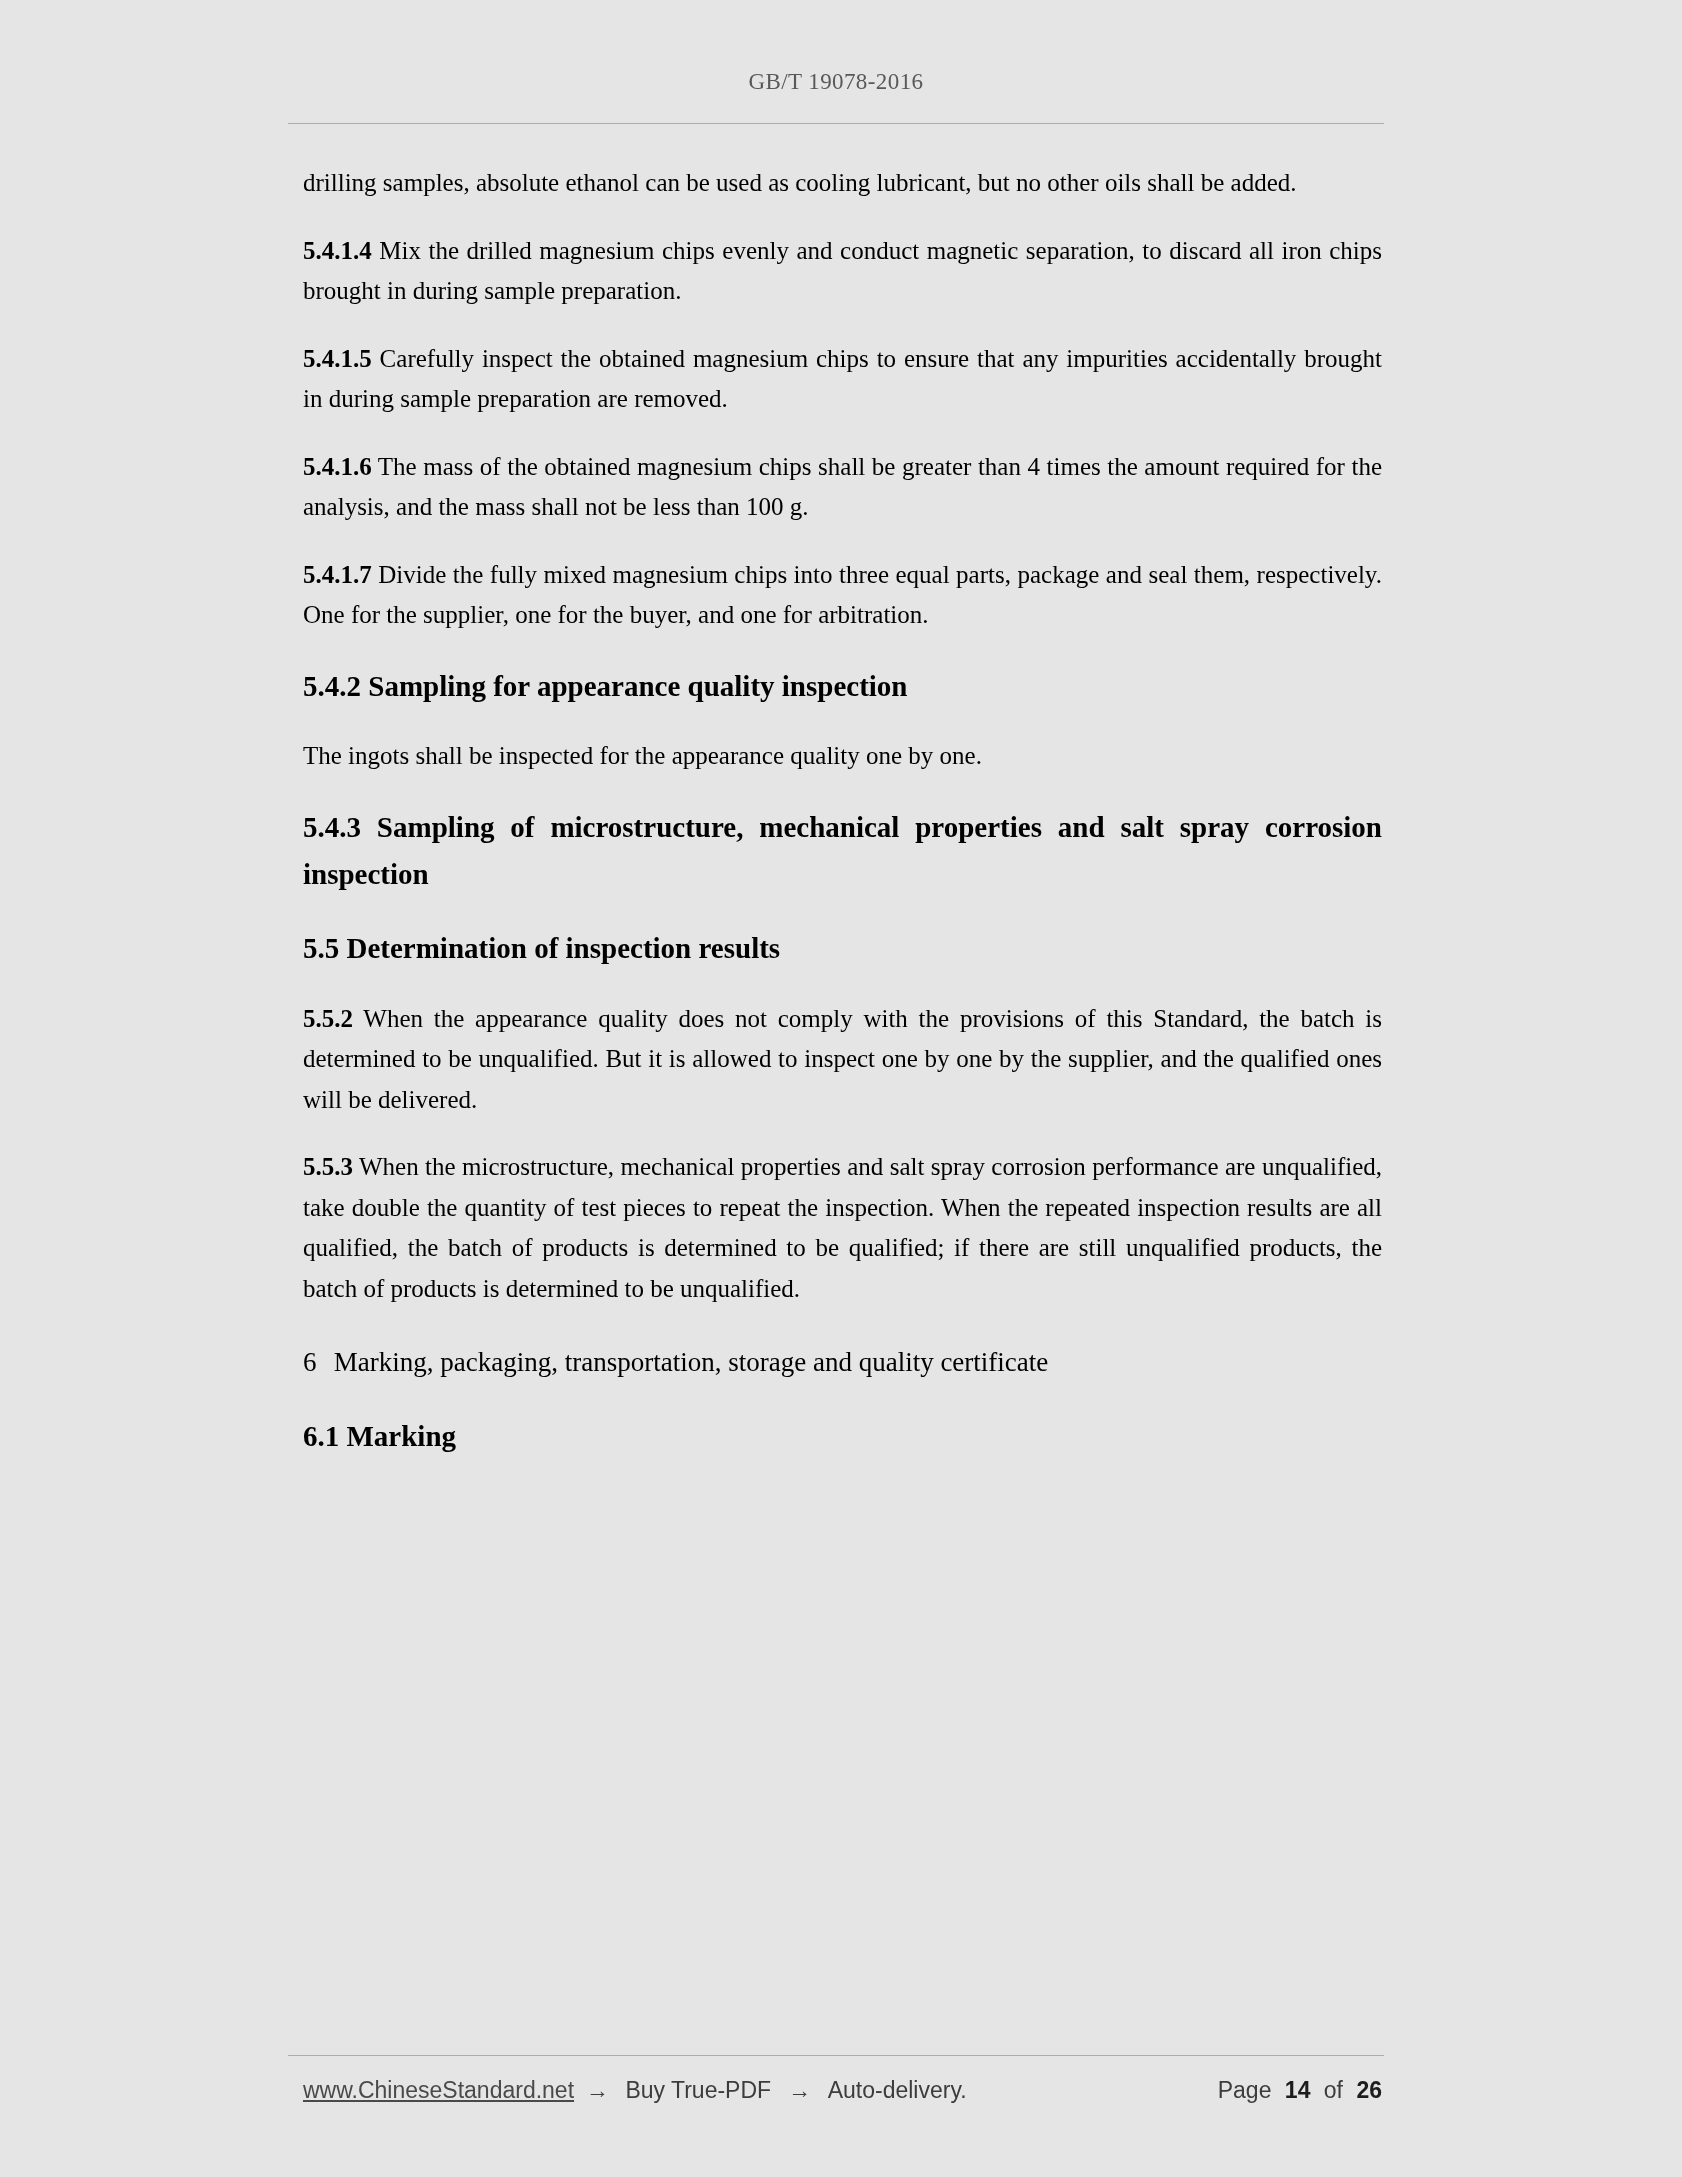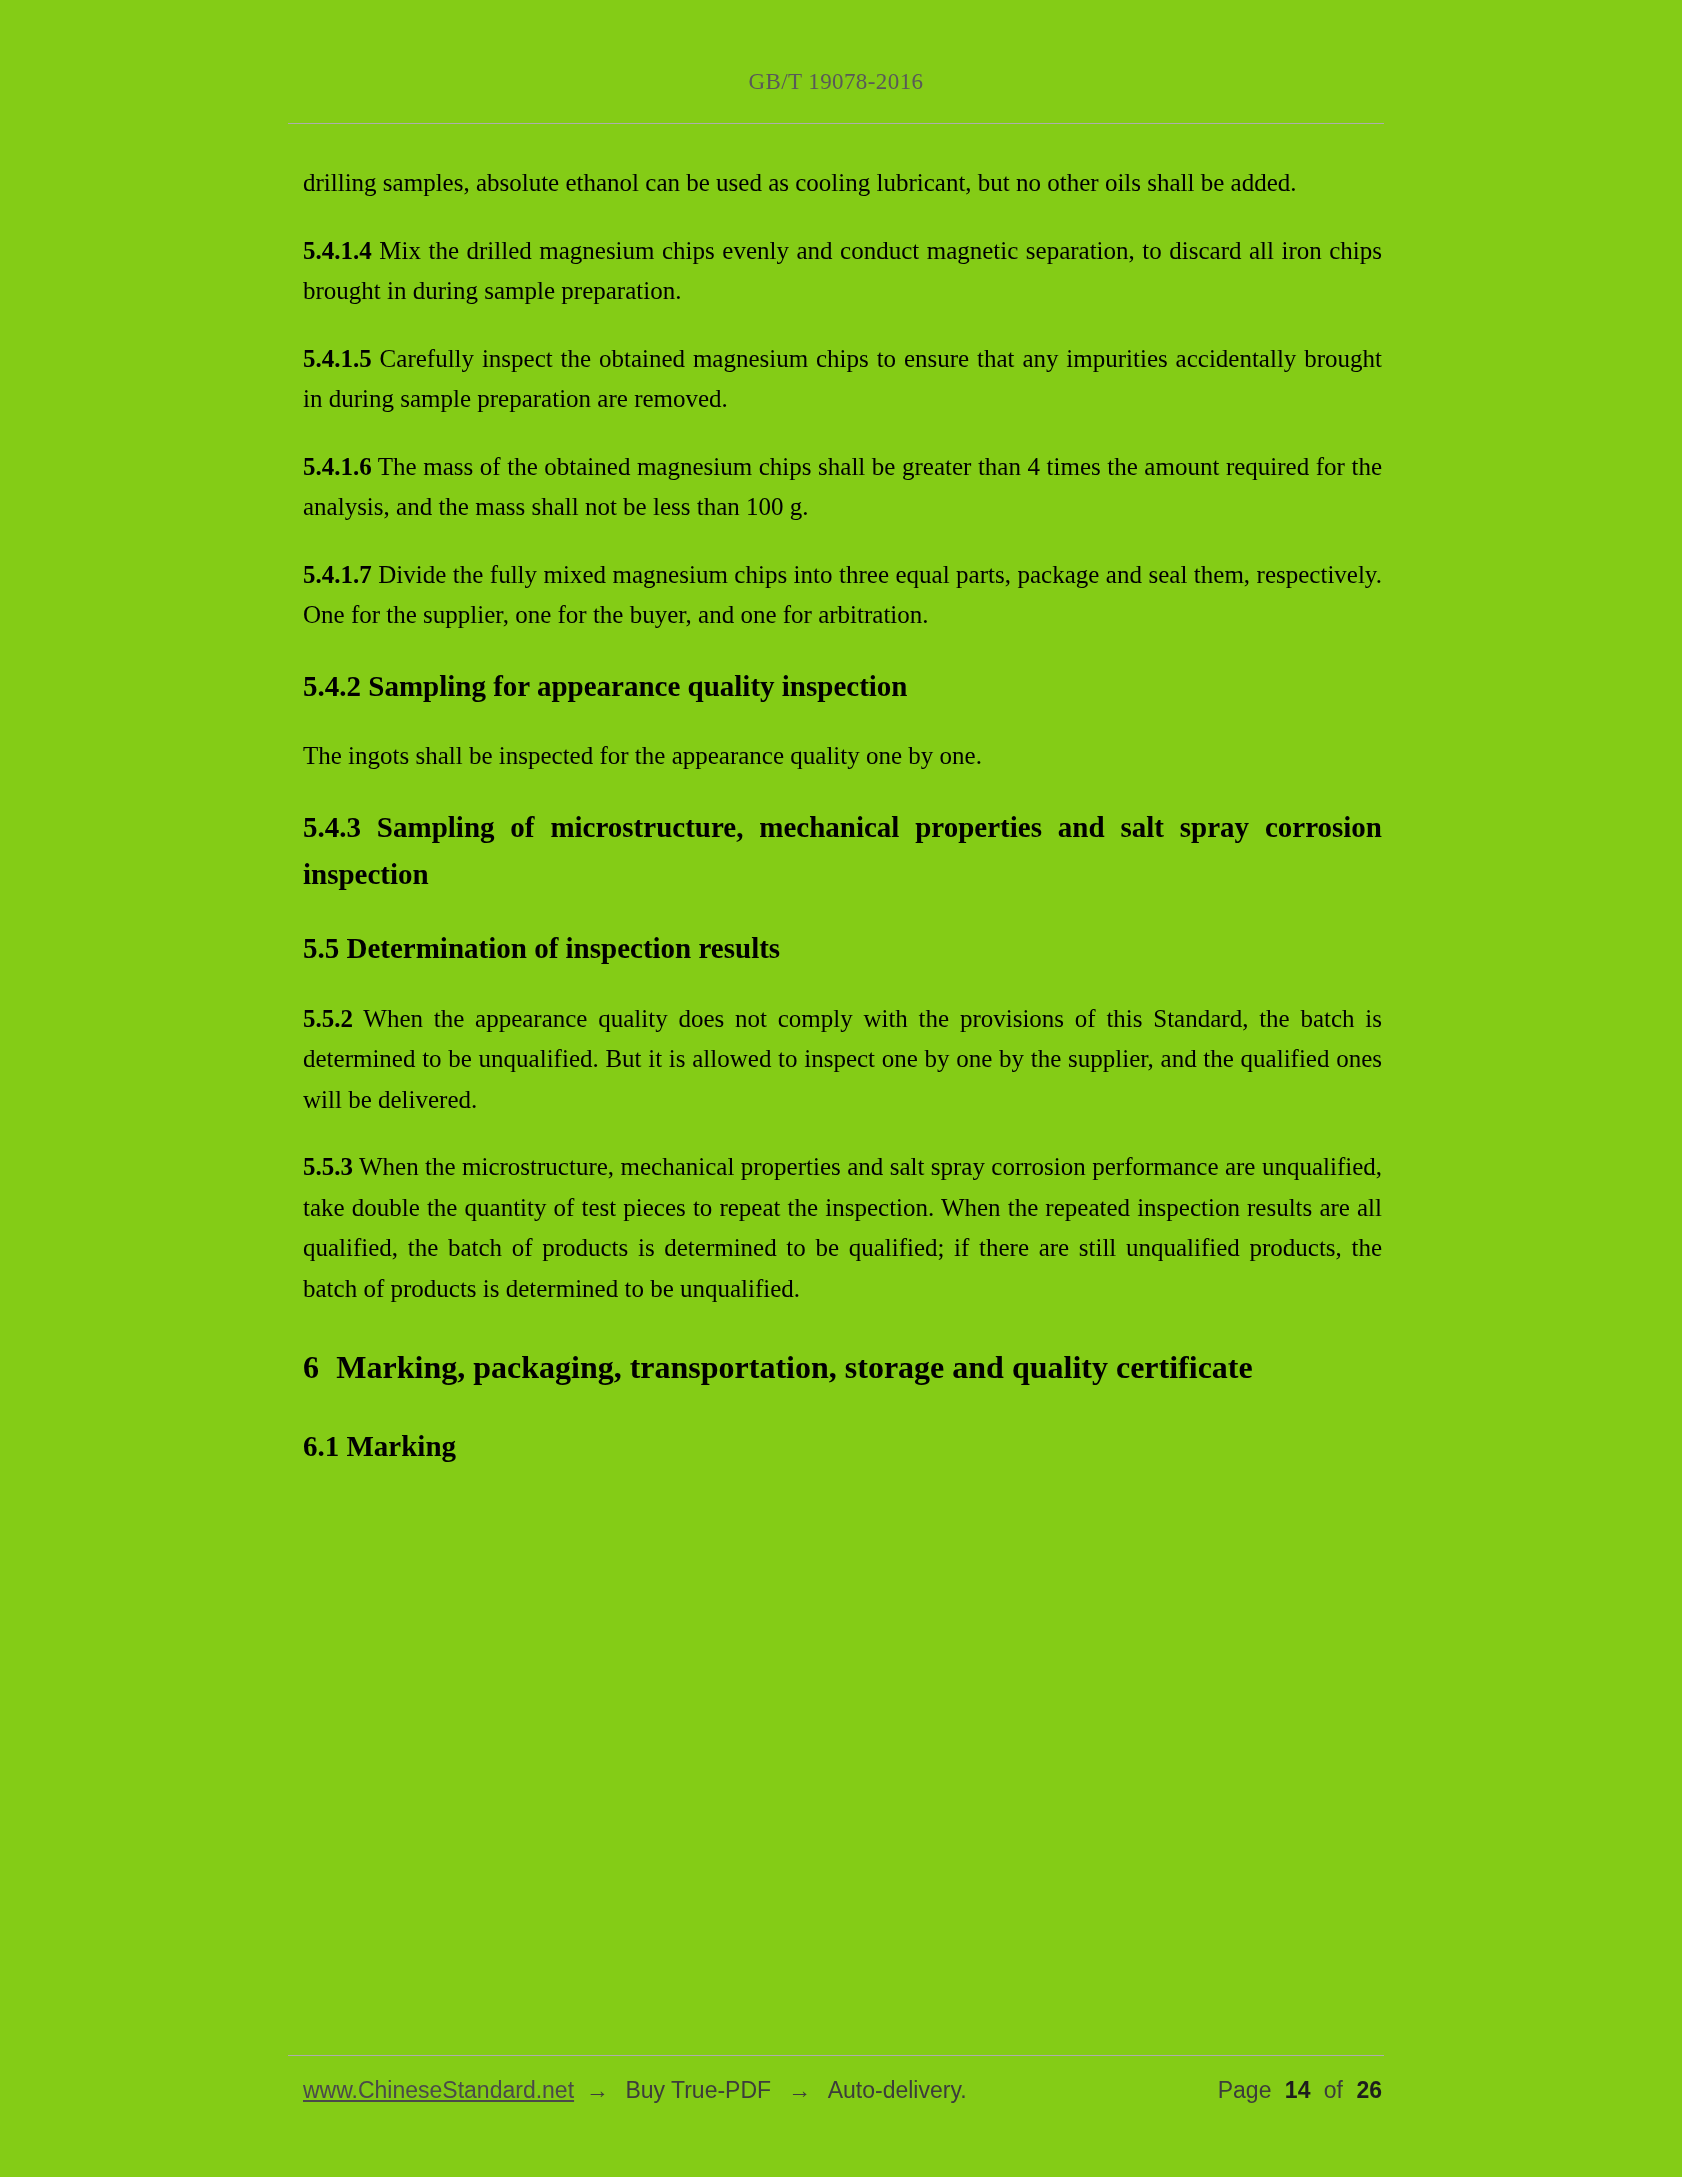--- a/index.html
+++ b/index.html
@@ -7,21 +7,21 @@
   body {
     width: 1683px;
     height: 2177px;
     position: relative;
     font-family: "Liberation Serif", serif;
     color: #000000;
   }
   .page {
     position: absolute;
     inset: 0;
-    background: #84cc16;
+    background: #e5e5e5;
     overflow: hidden;
   }
   .doc-header {
     position: absolute;
     top: 69px;
     left: 288px;
     right: 299px;
     text-align: center;
     font-size: 23px;
     color: #595959;
@@ -49,23 +49,23 @@
   .body-para b { font-weight: bold; }
   .subheading {
     font-size: 29px;
     line-height: 1.62;
     font-weight: bold;
     text-align: justify;
     margin-top: 7px;
     margin-bottom: 27px;
   }
   .section-heading {
-    font-size: 32px;
+    font-size: 27px;
     line-height: 1.95;
-    font-weight: bold;
+    font-weight: normal;
     text-align: justify;
     margin-top: 22.5px;
     margin-bottom: 24px;
   }
   .section-heading .sec-label {
     display: inline-block;
     margin-right: 17.3px;
   }
   .footer-rule {
     position: absolute;

